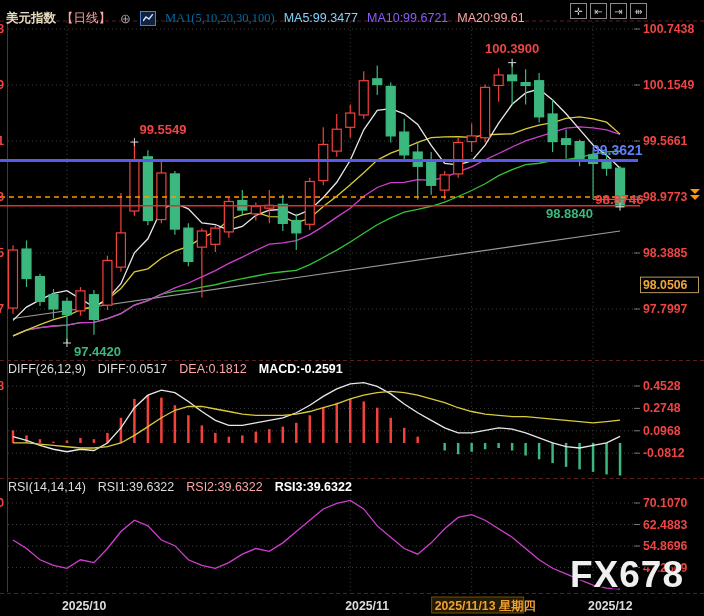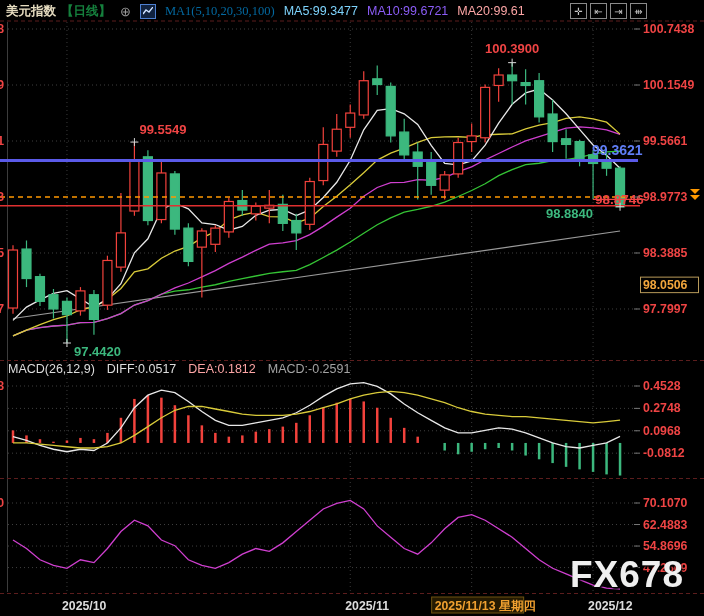--- a/index.html
+++ b/index.html
@@ -1,32 +1,32 @@
 <!DOCTYPE html>
 <html><head>
 <meta charset="utf-8">
 <style>
   html,body{margin:0;padding:0;background:#000;}
   #stage{position:relative;width:704px;height:616px;background:#000;overflow:hidden;
          font-family:"Liberation Sans",sans-serif;}
-  .hdr{position:absolute;top:2px;left:6px;height:18px;display:flex;align-items:center;
+  .hdr{position:absolute;top:9px;left:6px;height:18px;display:flex;align-items:center;
        font-size:12.5px;white-space:nowrap;}
   .hdr span{margin-right:9px;}
   .sym{color:#e6dcc0;font-weight:bold;}
-  .per{color:#15803d;font-weight:bold;margin-left:-4px;}
+  .per{color:#fca5a5;font-weight:normal;margin-left:-4px;}
   .addic{color:#9a9a9a;font-size:13px;cursor:pointer;}
   .mini{width:14px;height:13px;background:#10223f;border:1px solid #4d7fd0;display:inline-flex;
         align-items:center;justify-content:center;margin-right:8px;}
   .ma1{color:#0369a1;font-family:Liberation Serif, serif;} .ma5{color:#7dd3fc;} .ma10{color:#8b5cf6;} .ma20{color:#fca5a5;}
   .tools{position:absolute;top:3px;left:567px;display:flex;}
   .tool{width:15px;height:14px;border:1px solid #8a8a8a;color:#c8c8c8;font-size:10px;
         display:flex;align-items:center;justify-content:center;margin-left:3px;background:#000;cursor:pointer;}
   .subhdr{position:absolute;left:8px;height:16px;display:flex;font-size:12.5px;white-space:nowrap;}
   .subhdr span{margin-right:12px;}
-  .w{color:#dcdcdc;} .y{color:#fca5a5;} .m{color:#a3a3a3;}
+  .w{color:#dcdcdc;} .y{color:#fca5a5;} .m{color:#ffffff;font-weight:bold;}
   #wm{position:absolute;left:570px;top:554px;font-size:37px;font-weight:bold;color:#efefef;
       letter-spacing:1px;text-shadow:1px 2px 2px #000;}
   svg text{font-family:"Liberation Sans",sans-serif;}
 </style>
 </head>
 <body>
 
 <div id="stage">
 
   <svg id="chart" width="704" height="616" viewBox="0 0 704 616" style="position:absolute;left:0;top:0">
@@ -289,21 +289,27 @@
   </div>
 
   <div class="tools">
     <span class="tool">✛</span>
     <span class="tool">⇤</span>
     <span class="tool">⇥</span>
     <span class="tool">⇻</span>
   </div>
 
   <div class="subhdr" style="top:362px">
-    <span class="w">MACD(26,12,9)</span>
+    <span class="w">DIFF(26,12,9)</span>
     <span class="w">DIFF:0.0517</span>
     <span class="y">DEA:0.1812</span>
     <span class="m">MACD:-0.2591</span>
   </div>
 
+  <div class="subhdr" style="top:480px">
+    <span class="w">RSI(14,14,14)</span>
+    <span class="w">RSI1:39.6322</span>
+    <span class="y">RSI2:39.6322</span>
+    <span class="m">RSI3:39.6322</span>
+  </div>
 
   <div id="wm">FX678</div>
 </div>
 
 </body></html>

